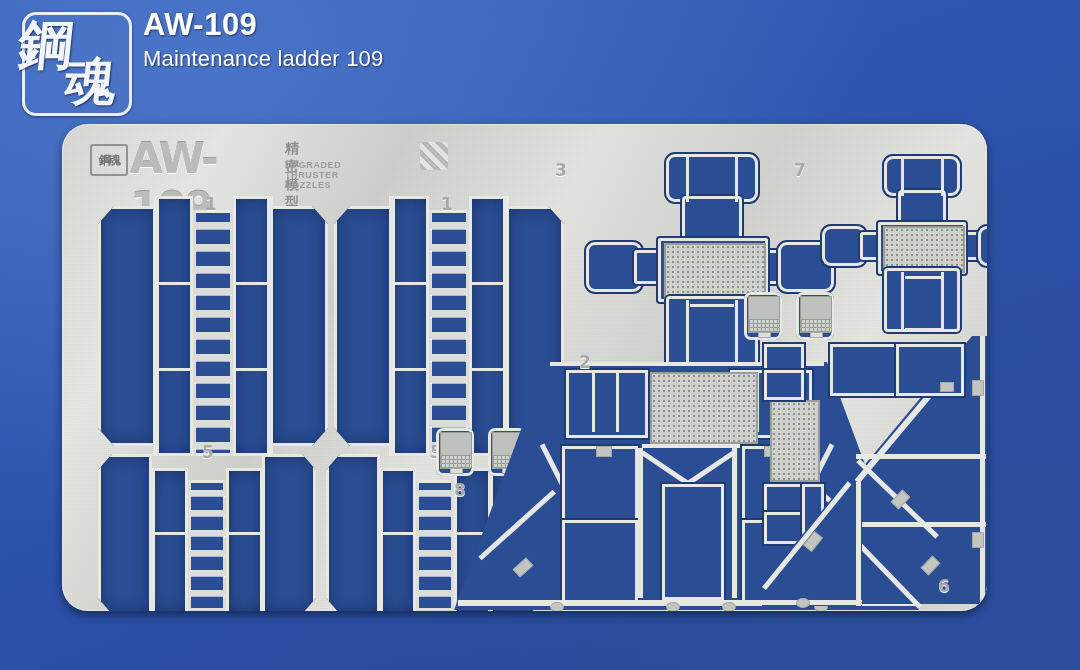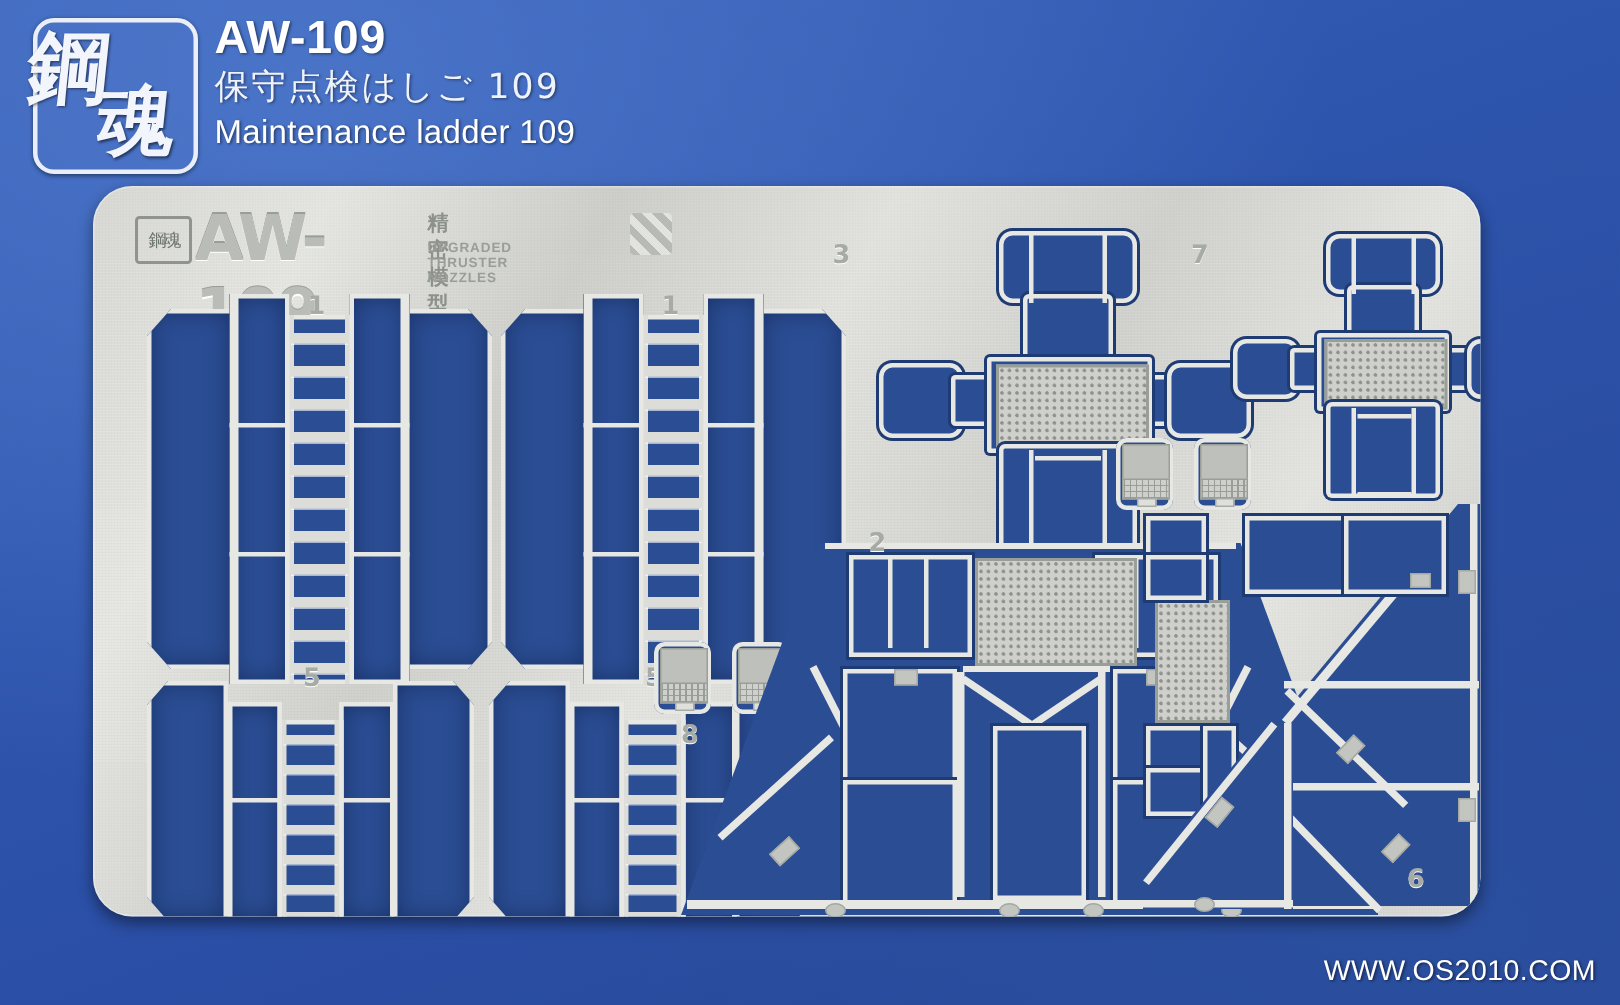--- a/index.html
+++ b/index.html
@@ -67,21 +67,21 @@
     background-image:
       repeating-linear-gradient(0deg, rgba(0,0,0,.035) 0 1px, rgba(255,255,255,.03) 1px 2px),
       repeating-linear-gradient(90deg, rgba(0,0,0,.03) 0 1px, rgba(255,255,255,.025) 1px 2px);
   }
   
   #fret-head{position:absolute;left:28px;top:10px;height:44px;}
   #fret-logo-mini{
     position:absolute;left:0;top:10px;width:34px;height:28px;
     border:2px solid #8f9490;border-radius:3px;
     display:flex;align-items:center;justify-content:center;
-    color:#6f7570;font-family:"DejaVu Serif",serif;font-size:12px;font-weight:400;
+    color:#6f7570;font-family:"DejaVu Serif",serif;font-size:12px;font-weight:700;
     letter-spacing:-2px;
   }
   #fret-code{
     position:absolute;left:40px;top:0px;font-size:42px;font-weight:900;
     font-family:"DejaVu Sans", sans-serif;color:#b9bcb7;letter-spacing:-2px;
     text-shadow:0 1px 0 #fff, 0 -1px 0 #9a9e99;
   }
   #fret-jp{
     position:absolute;left:195px;top:6px;font-size:14px;letter-spacing:3px;
     font-family:"DejaVu Sans",sans-serif;color:#8d918c;font-weight:700;
@@ -147,21 +147,20 @@
 
 <div id="header">
 
   <div id="logo-box">
     <span class="logo-ch" id="logo-ch-1">鋼</span>
     <span class="logo-ch" id="logo-ch-2">魂</span>
   </div>
 
   <div id="title-block">
     <div id="title-main">AW-109</div>
-    <div id="title-jp">保守点検はしご 109</div>
     <div id="title-en">Maintenance ladder 109</div>
   </div>
 </div>
 
 <div id="fret">
   <div id="fret-noise"></div>
 
   <div id="fret-head">
     <div id="fret-logo-mini">鋼魂</div>
     <div id="fret-code">AW-109</div>
@@ -448,14 +447,13 @@
          clip-path:polygon(88px 0,100px 10px,100px 130px,0 130px,0 108px);"></div>
     <div class="beam" style="left:2px;top:110px;width:136px;height:5px;transform:rotate(-51deg);"></div>
     <div class="rail" style="left:0;top:124px;width:100px;height:5px;"></div>
     <div class="rail" style="left:94px;top:6px;width:5px;height:124px;"></div>
     <div class="tab" style="left:42px;top:60px;width:16px;height:9px;transform:rotate(-51deg);"></div>
     <div class="tab" style="left:34px;top:122px;width:12px;height:8px;border-radius:50%;"></div>
   </div>
 </div>
 
 <div id="footer">
-  <div class="foot-line">WWW.OS2010.COM</div>
 </div>
 
 </body></html>

